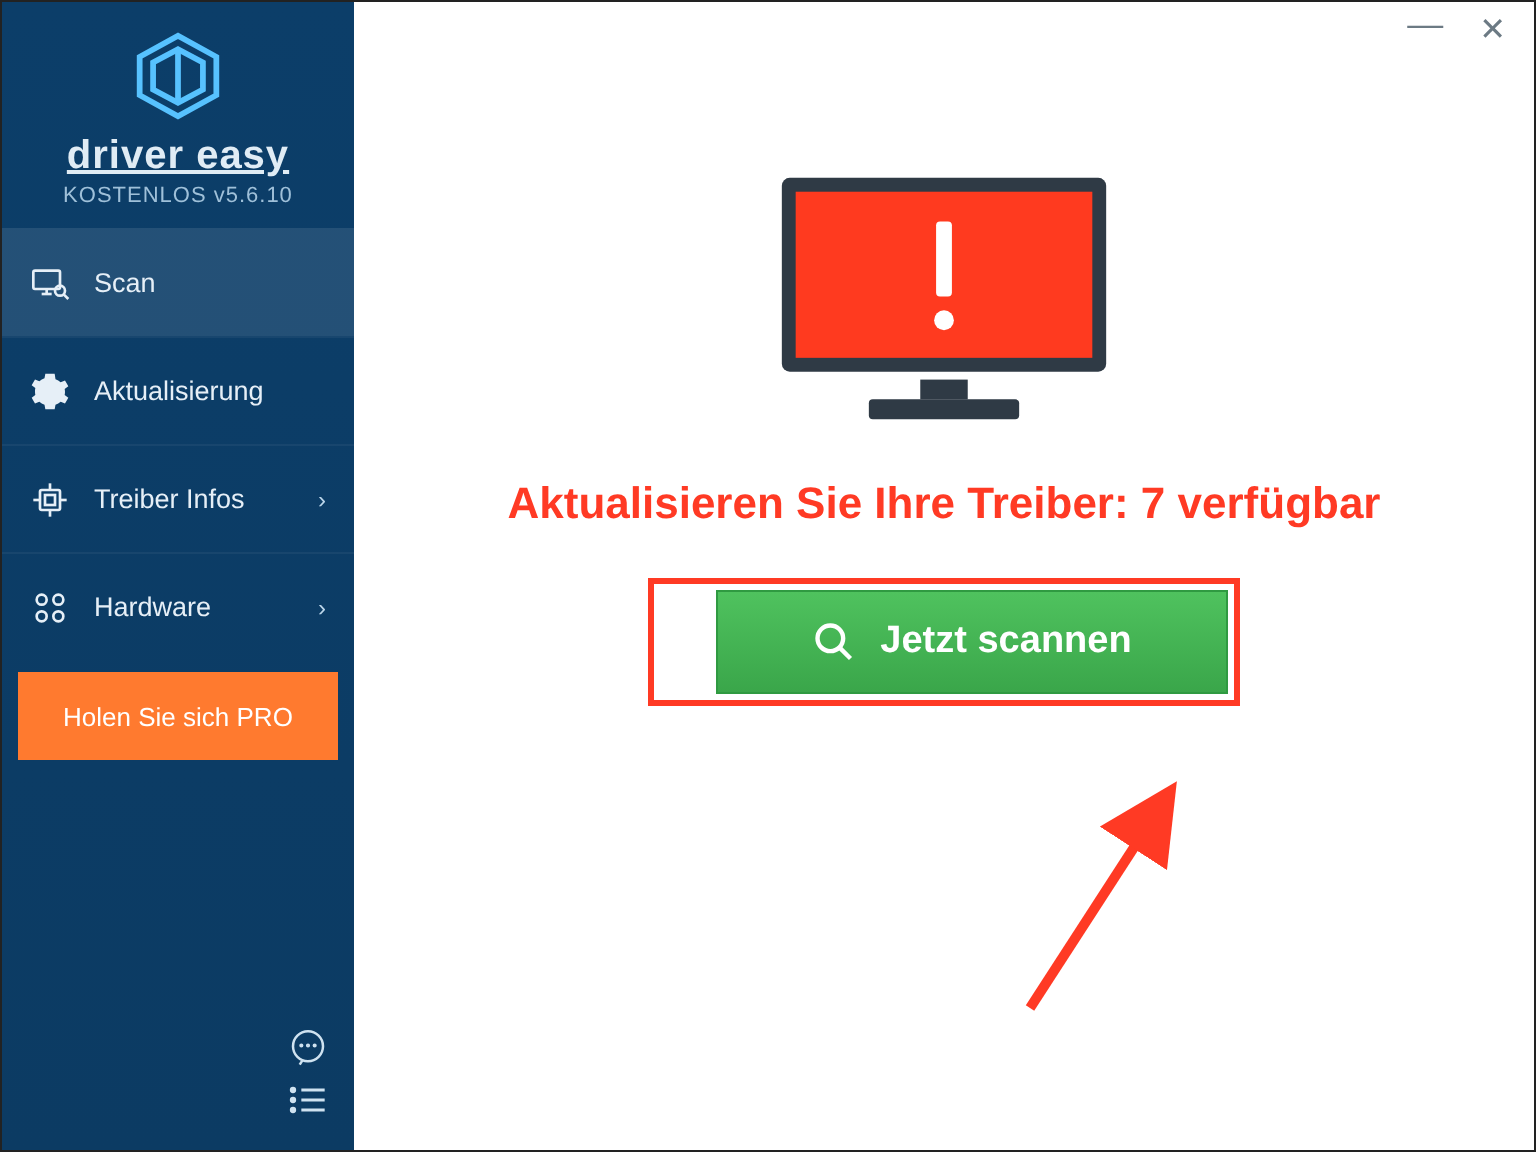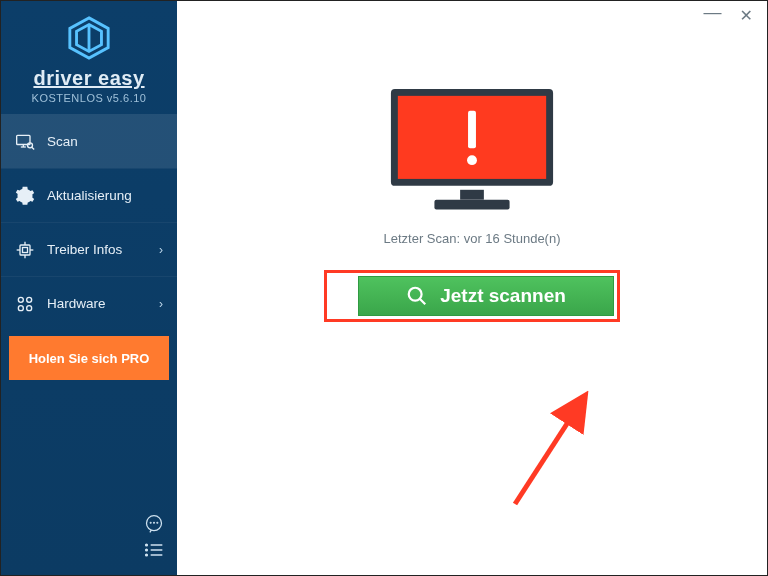--- a/index.html
+++ b/index.html
@@ -17,36 +17,36 @@
   .brand-logo { width: 46px; height: 46px; }
   .brand-name { font-size: 20px; font-weight: 600; margin-top: 6px; letter-spacing: .5px; text-decoration: underline; }
   .brand-ver  { font-size: 11px; color: #9fc0d9; margin-top: 2px; letter-spacing: .5px; }
 
   .nav { display: flex; flex-direction: column; }
   .nav-item { display: flex; align-items: center; gap: 12px; padding: 0 14px; height: 54px; font-size: 13.5px; color: #e6eff7; cursor: pointer; border-top: 1px solid rgba(255,255,255,0.05); }
   .nav-item.active { background: rgba(255,255,255,0.10); border-top-color: transparent; }
   .nav-item .chev { margin-left: auto; font-size: 12px; color: #bcd6ea; }
   .nav-icon { width: 20px; height: 20px; flex: 0 0 20px; display: inline-flex; align-items: center; justify-content: center; }
 
-  .pro-btn { margin: 6px 8px 0; background: #ff7a2f; color: #fff; font-weight: 700; font-size: 13px; height: 44px; display: flex; align-items: center; justify-content: center; cursor: pointer; }
+  .pro-btn { margin: 6px 8px 0; background: #ff7a2f; color: #fff; font-weight: 400; font-size: 13px; height: 44px; display: flex; align-items: center; justify-content: center; cursor: pointer; }
 
   .sidebar-footer { margin-top: auto; padding: 10px 12px 14px; display: flex; align-items: flex-end; gap: 10px; }
   .like-wrap { display: flex; align-items: center; gap: 8px; font-size: 12.5px; color: #cfe2f0; cursor: pointer; }
   .footer-right { margin-left: auto; display: flex; flex-direction: column; align-items: center; gap: 4px; }
   .footer-ico { width: 22px; height: 22px; color: #cfe2f0; cursor: pointer; display: flex; align-items: center; justify-content: center; }
 
   
   .main { flex: 1; position: relative; display: flex; flex-direction: column; align-items: center; padding-top: 82px; }
   .monitor { width: 178px; }
   .headline { margin-top: 18px; color: #ff3a24; font-size: 22px; font-weight: 700; text-align: center; }
   .last-scan { margin-top: 10px; font-size: 13px; color: #6c7a84; }
 
   .scan-wrap { margin-top: 30px; position: relative; }
   .scan-highlight { position: absolute; inset: -6px; border: 3px solid #ff3a24; }
-  .scan-btn { position: relative; width: 256px; height: 40px; background: linear-gradient(#4fc25e, #3aa64a); border: 1px solid #2f9a41; color: #fff; font-size: 19px; font-weight: 600; display: flex; align-items: center; justify-content: center; gap: 12px; cursor: pointer; margin-left: 28px; }
+  .scan-btn { position: relative; width: 256px; height: 52px; background: linear-gradient(#4fc25e, #3aa64a); border: 1px solid #2f9a41; color: #fff; font-size: 19px; font-weight: 600; display: flex; align-items: center; justify-content: center; gap: 12px; cursor: pointer; margin-left: 28px; }
   .scan-btn svg { width: 22px; height: 22px; }
 
   
   .arrow { position: absolute; left: 328px; top: 388px; width: 110px; height: 120px; pointer-events: none; }
 </style>
 </head>
 <body>
 
 <div class="window">
 
@@ -151,21 +151,21 @@
 
     <svg class="monitor" viewBox="0 0 180 140">
       <rect x="8" y="6" width="164" height="98" rx="4" fill="#2f3a45"></rect>
       <rect x="15" y="13" width="150" height="84" fill="#ff3a1f"></rect>
       <rect x="78" y="108" width="24" height="10" fill="#2f3a45"></rect>
       <rect x="52" y="118" width="76" height="10" rx="2" fill="#2f3a45"></rect>
       <rect x="86" y="28" width="8" height="38" rx="2" fill="#fff"></rect>
       <circle cx="90" cy="78" r="5" fill="#fff"></circle>
     </svg>
 
-    <div class="last-scan">Letzter Scan: vor 16 Stunde(n)</div>
+    <div class="headline">Aktualisieren Sie Ihre Treiber: 7 verfügbar</div>
 
     <div class="scan-wrap">
       <div class="scan-highlight"></div>
       <button class="scan-btn">
         <svg viewBox="0 0 24 24" fill="none" stroke="#fff" stroke-width="2.4">
           <circle cx="10" cy="10" r="7"></circle>
             <line x1="15.2" y1="15.2" x2="21" y2="21"></line>
         </svg>
         <span>Jetzt scannen</span>
       </button>

